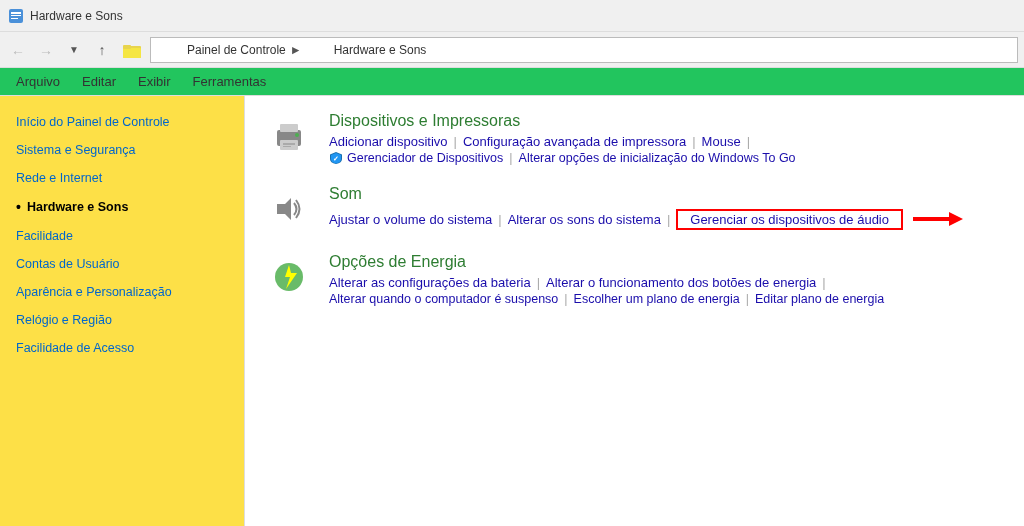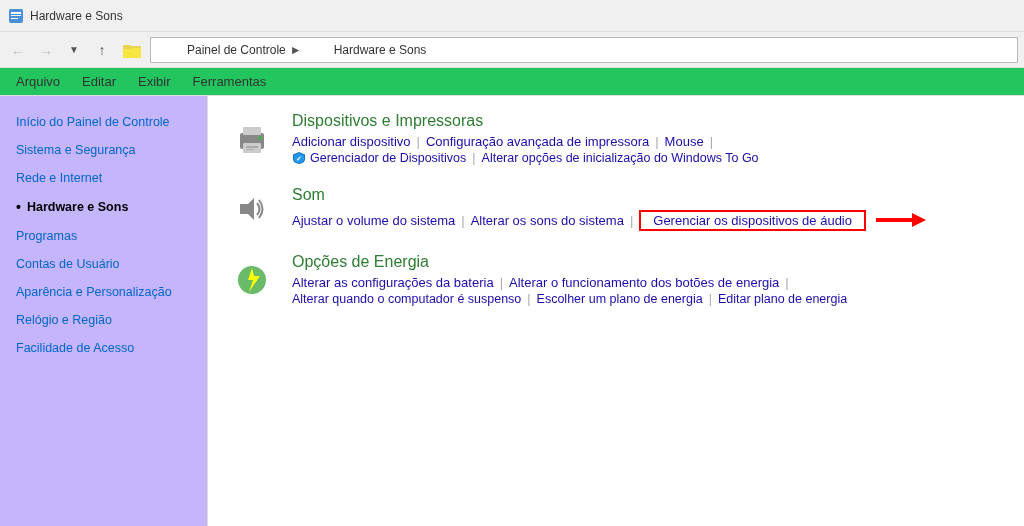--- a/index.html
+++ b/index.html
@@ -95,24 +95,24 @@
     }
 
     
     .main-content {
       display: flex;
       height: calc(526px - 32px - 36px - 28px);
     }
 
     
     .sidebar {
-      width: 208px;
+      width: 245px;
       padding: 12px 0 12px 12px;
       border-right: 1px solid #ddd;
-      background: #c4b5fd;
+      background: #fde047;
       flex-shrink: 0;
     }
     .sidebar-item {
       padding: 4px 8px 4px 4px;
       font-size: 12.5px;
       cursor: pointer;
       color: #0066cc;
       line-height: 1.6;
       display: flex;
       align-items: center;
@@ -133,21 +133,21 @@
     .content-area {
       flex: 1;
       padding: 16px 20px;
       overflow-y: auto;
     }
 
     .section {
       display: flex;
       gap: 16px;
       margin-bottom: 20px;
-      align-items: center;
+      align-items: flex-start;
     }
     .section-icon {
       width: 48px;
       height: 48px;
       flex-shrink: 0;
       display: flex;
       align-items: center;
       justify-content: center;
       font-size: 32px;
     }
@@ -234,21 +234,21 @@
   <div class="menu-item">Ferramentas</div>
 </div>
 
 <div class="main-content">
 
   <div class="sidebar">
     <div class="sidebar-item">Início do Painel de Controle</div>
     <div class="sidebar-item">Sistema e Segurança</div>
     <div class="sidebar-item">Rede e Internet</div>
     <div class="sidebar-item active">Hardware e Sons</div>
-    <div class="sidebar-item">Programas</div>
+    <div class="sidebar-item">Facilidade</div>
     <div class="sidebar-item">Contas de Usuário</div>
     <div class="sidebar-item">Aparência e Personalização</div>
     <div class="sidebar-item">Relógio e Região</div>
     <div class="sidebar-item">Facilidade de Acesso</div>
   </div>
 
   <div class="content-area">
 
     <div class="section">
       <div class="section-icon">

